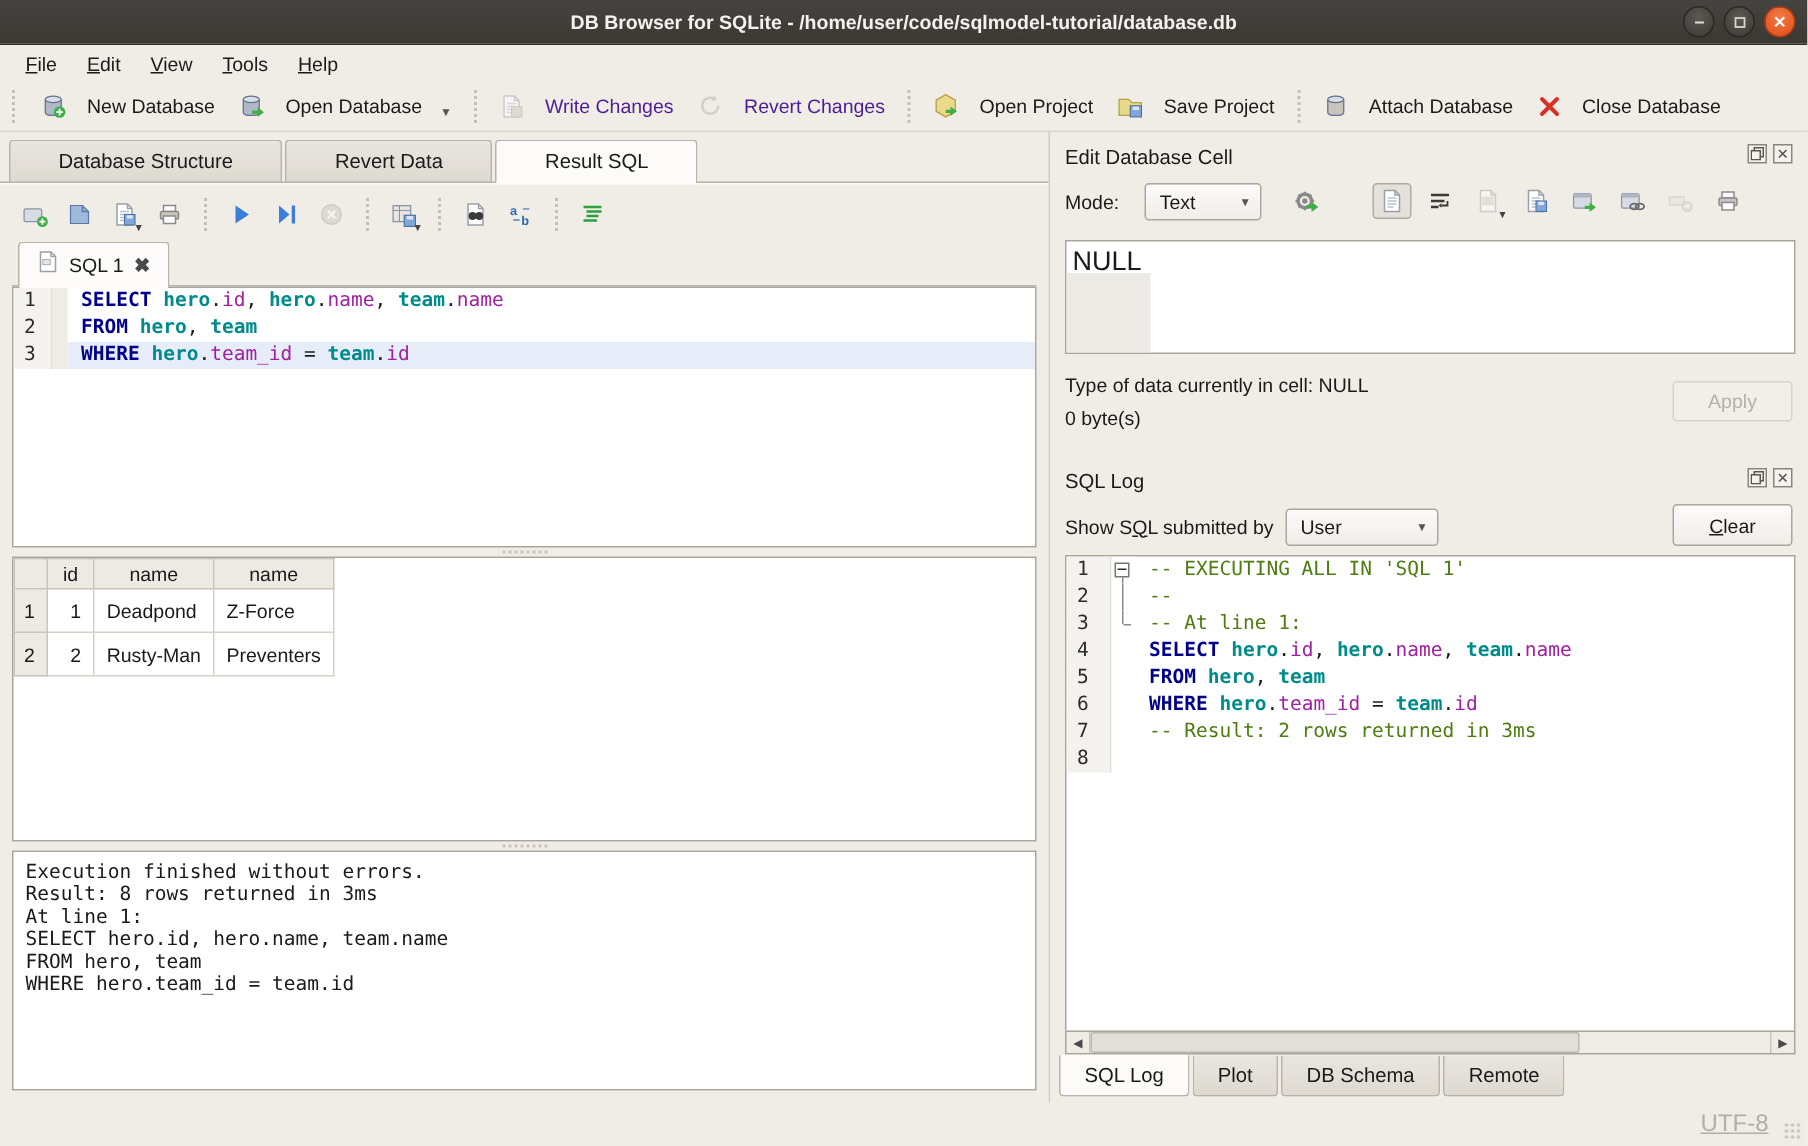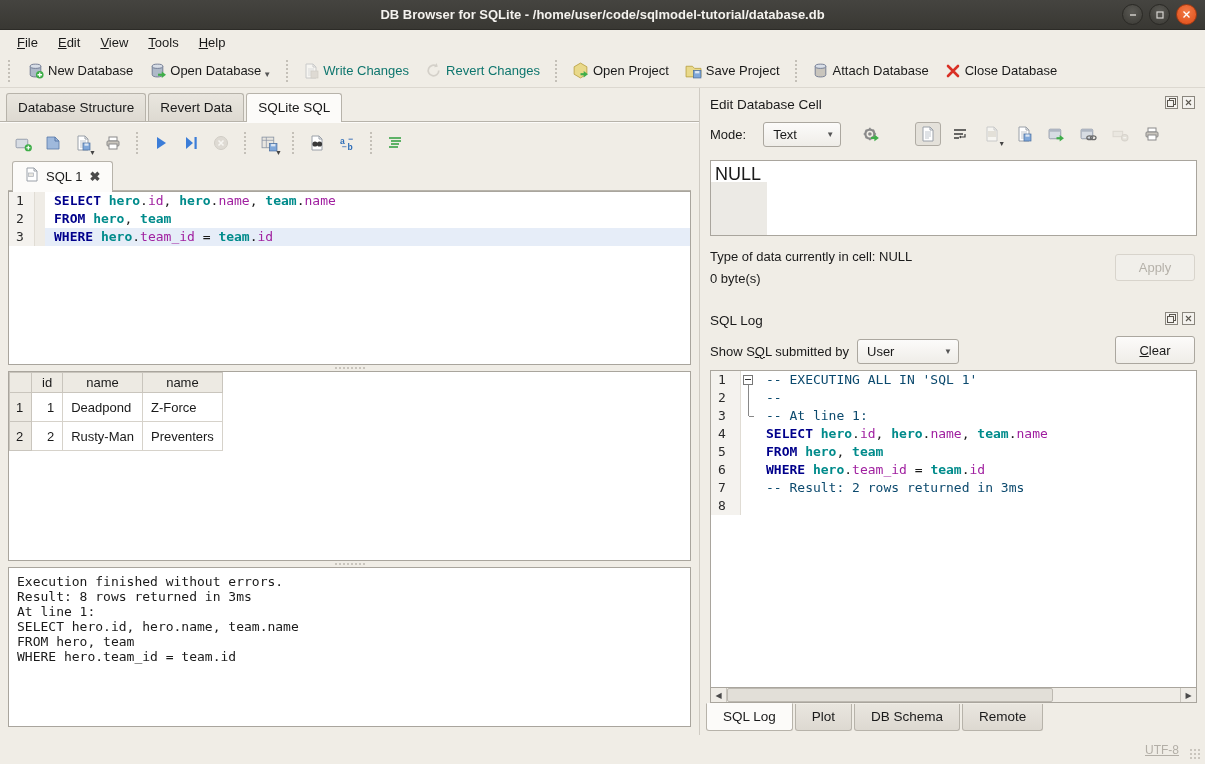--- a/index.html
+++ b/index.html
@@ -17,35 +17,35 @@
 
   
   .menubar { height:24px; background:#F0EDE6; display:flex; align-items:center; padding-left:8px; gap:2px; flex:0 0 24px; }
   .menu-item { padding:2px 9px; border-radius:2px; }
   .menu-item u { text-decoration:underline; }
 
   
   .toolbar { height:34px; display:flex; align-items:center; padding:2px 4px; gap:2px; flex:0 0 34px; border-bottom:1px solid #DCD8D0; }
   .tb-handle { width:6px; height:22px; border-left:2px dotted #C4C0B8; margin:0 4px; }
   .tb-sep { width:2px; height:22px; border-left:2px dotted #C4C0B8; margin:0 6px; }
-  .tb-btn { display:flex; align-items:center; gap:4px; padding:4px 7px; border-radius:3px; white-space:nowrap; }
+  .tb-btn { display:flex; align-items:center; gap:14px; padding:4px 7px; border-radius:3px; white-space:nowrap; }
   .tb-btn .lbl { font-size:13px; }
-  .tb-btn.disabled .lbl { color:#0f766e; }
+  .tb-btn.disabled .lbl { color:#4c1d95; }
   .tb-btn svg { display:block; }
   .tb-caret { font-size:8px; color:#555; margin-left:-2px; align-self:flex-end; }
 
   
   .main { flex:1 1 auto; display:flex; min-height:0; }
   .left-col { width:700px; flex:0 0 700px; display:flex; flex-direction:column; border-right:1px solid #CFCBC3; }
   .right-col { flex:1 1 auto; display:flex; flex-direction:column; padding:4px 8px 0 6px; min-width:0; }
 
   
   .tabbar { height:34px; display:flex; align-items:flex-end; padding-left:6px; flex:0 0 34px; position:relative; }
   .tabbar:after { content:""; position:absolute; bottom:0; left:0; right:0; height:1px; background:#B7B3AA; }
-  .tab { padding:6px 11px 7px; border:1px solid #B7B3AA; border-bottom:none; background:linear-gradient(#E9E6DF,#DDD9D1); margin-right:2px; border-radius:3px 3px 0 0; position:relative; font-size:13.5px; }
+  .tab { padding:6px 32px 7px; border:1px solid #B7B3AA; border-bottom:none; background:linear-gradient(#E9E6DF,#DDD9D1); margin-right:2px; border-radius:3px 3px 0 0; position:relative; font-size:13.5px; }
   .tab.active { background:#FCFBF9; z-index:2; }
   .tab.active:after { content:""; position:absolute; bottom:-1px; left:0; right:0; height:2px; background:#FCFBF9; }
 
   .left-content { flex:1 1 auto; display:flex; flex-direction:column; padding:6px 8px 8px; min-height:0; background:#F0EDE6; border-top:1px solid #FCFBF9; }
 
   
   .sqltb { height:32px; display:flex; align-items:center; gap:4px; padding:2px 2px 6px; flex:0 0 32px; }
   .icon-btn { width:26px; height:24px; display:flex; align-items:center; justify-content:center; border-radius:3px; position:relative; }
   .icon-btn svg { display:block; }
   .icon-btn .mini-caret { position:absolute; right:0px; bottom:-1px; font-size:7px; color:#444; }
@@ -63,21 +63,21 @@
   .editor-box { height:174px; flex:0 0 174px; }
   .code-line { display:flex; height:18px; line-height:18px; white-space:pre; }
   .code-line .ln { width:26px; flex:0 0 26px; text-align:left; padding-left:7px; color:#2b2b2b; background:#F4F2EE; border-right:1px solid #E0DCD4; }
   .code-line .margin2 { width:10px; flex:0 0 10px; background:#EFECE6; }
   .code-line .code { padding-left:9px; }
   .code-line.current .code-bg { background:#E6EDF8; }
   .code-bg { flex:1 1 auto; display:flex; }
   .tok-kw { color:#00008B; font-weight:bold; }
   .tok-tbl { color:#008B8B; font-weight:bold; }
   .tok-fld { color:#A020A0; }
-  .tok-com { color:#0c4a6e; }
+  .tok-com { color:#4d7c0f; }
   .tok-pln { color:#1a1a1a; }
 
   .grip { height:6px; flex:0 0 6px; display:flex; align-items:center; justify-content:center; }
   .grip span { width:30px; border-top:2px dotted #C9C5BD; }
 
   
   .results-box { height:190px; flex:0 0 190px; background:#fff; border:1px solid #A9A59D; overflow:hidden; }
   table.grid { border-collapse:collapse; font-size:13px; }
   table.grid th { background:#EDEAE3; border:1px solid #C9C5BD; font-weight:normal; padding:1px 10px; height:20px; }
   table.grid td { border:1px solid #D6D2CA; background:#fff; padding:4px 8px; height:29px; }
@@ -121,21 +121,21 @@
   .hscroll .arr { width:16px; display:flex; align-items:center; justify-content:center; font-size:8px; color:#4a4a4a; border-right:1px solid #C9C5BD; }
   .hscroll .arr.right { border-right:none; border-left:1px solid #C9C5BD; }
   .hscroll .track { flex:1; position:relative; }
   .hscroll .thumb { position:absolute; left:0; top:0; bottom:0; width:72%; background:#E2DFD8; border:1px solid #BDB9B1; border-radius:2px; }
 
   .bottom-tabs { height:32px; flex:0 0 32px; display:flex; align-items:flex-start; padding-top:1px; }
   .btab { padding:5px 16px 6px; border:1px solid #B7B3AA; border-top:none; background:linear-gradient(#E9E6DF,#DDD9D1); margin-right:2px; border-radius:0 0 3px 3px; font-size:13.5px; }
   .btab.active { background:#FCFBF9; border-top:1px solid #FCFBF9; margin-top:-1px; }
 
   
-  .statusbar { height:29px; flex:0 0 29px; display:flex; align-items:center; justify-content:flex-end; padding-right:26px; color:#B3AFA7; font-size:12px; position:relative;text-decoration:underline; }
+  .statusbar { height:29px; flex:0 0 29px; display:flex; align-items:center; justify-content:flex-end; padding-right:26px; color:#B3AFA7; font-size:16px; position:relative;text-decoration:underline; }
   .statusbar .gripdots { position:absolute; right:4px; bottom:4px; width:12px; height:12px; background:radial-gradient(circle,#C9C5BD 1px,transparent 1.2px); background-size:4px 4px; }
 </style>
 </head>
 <body>
 
 <div class="window">
 
   <div class="titlebar">
     <div class="title-text">DB Browser for SQLite - /home/user/code/sqlmodel-tutorial/database.db</div>
     <div class="win-controls">
@@ -251,21 +251,21 @@
         <span class="lbl">Close Database</span>
       </div>
     </div>
 
   <div class="main">
 
     <div class="left-col">
       <div class="tabbar" id="maintabs">
           <div class="tab">Database Structure</div>
           <div class="tab">Revert Data</div>
-          <div class="tab active">SQLite SQL</div>
+          <div class="tab active">Result SQL</div>
         </div>
       <div class="left-content">
         <div class="sqltb" id="sqltb">
             <div class="icon-btn">
               <span style="display: flex;">
                 <svg width="17" height="17" viewBox="0 0 16 16">
                   <rect x="1" y="4" width="11" height="8" rx="1" fill="#D7DCE3" stroke="#8A94A4" stroke-width=".8"></rect>
                   <circle cx="12.5" cy="12" r="3.4" fill="#3FAE49"></circle>
                   <path d="M12.5 10.1v3.8M10.6 12h3.8" stroke="#fff" stroke-width="1.1"></path>
                 </svg>

